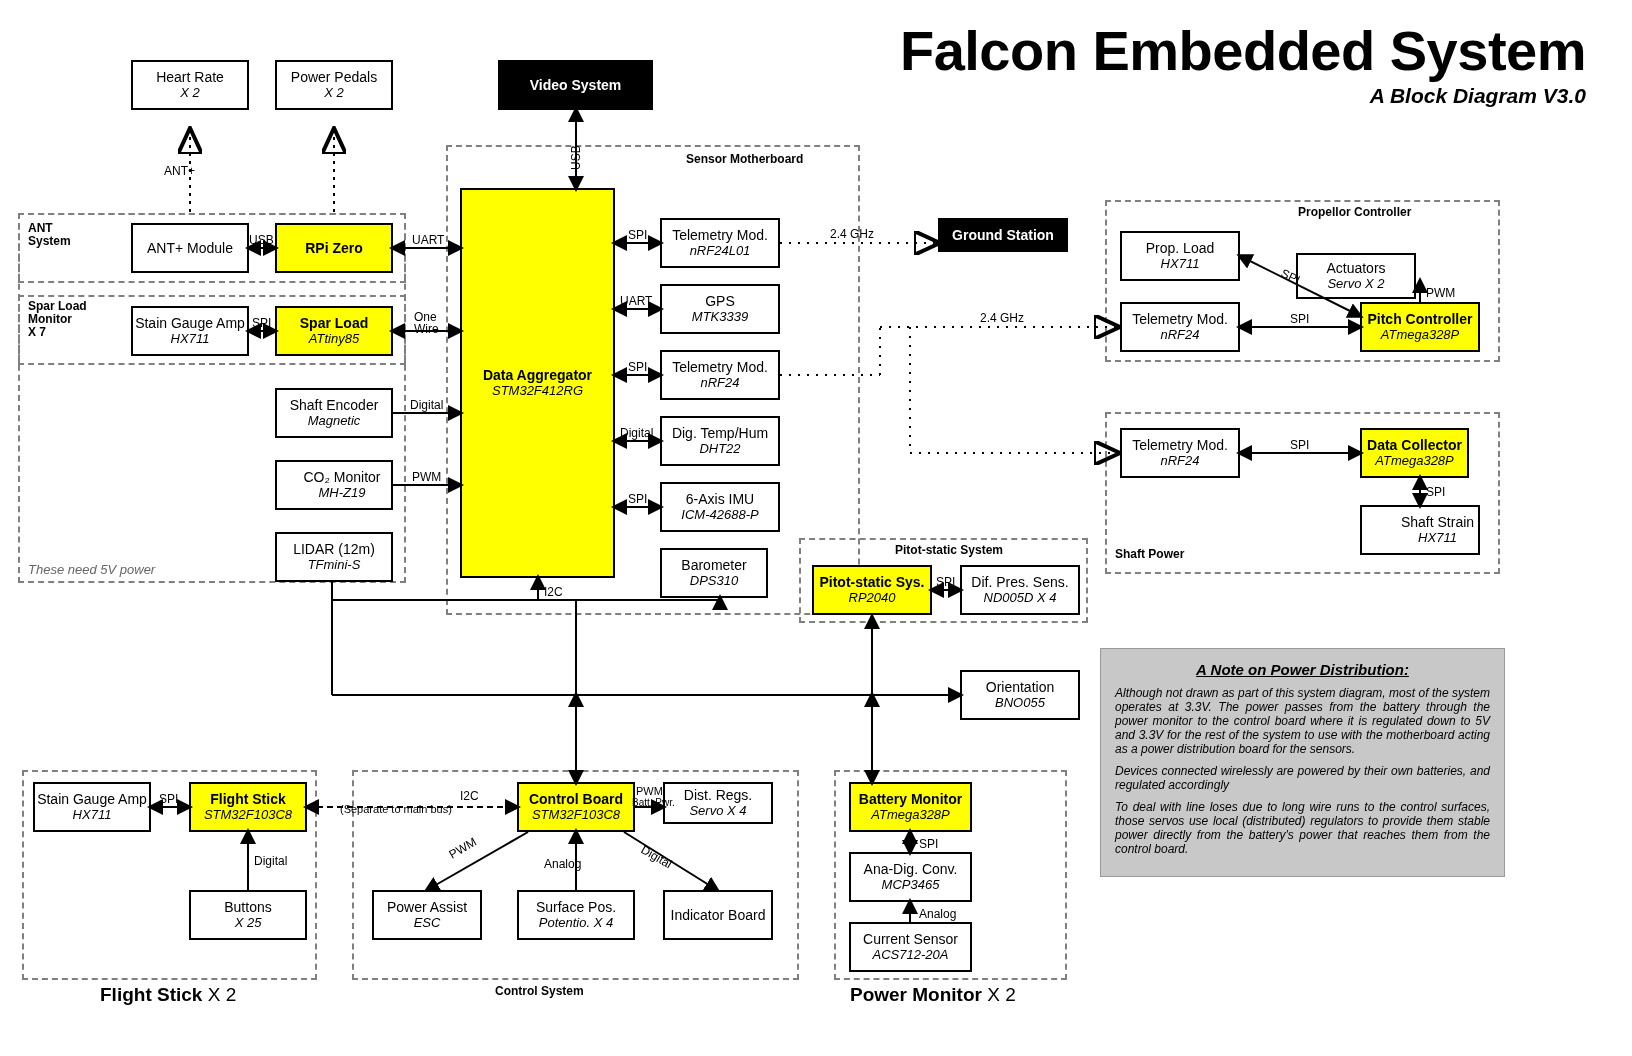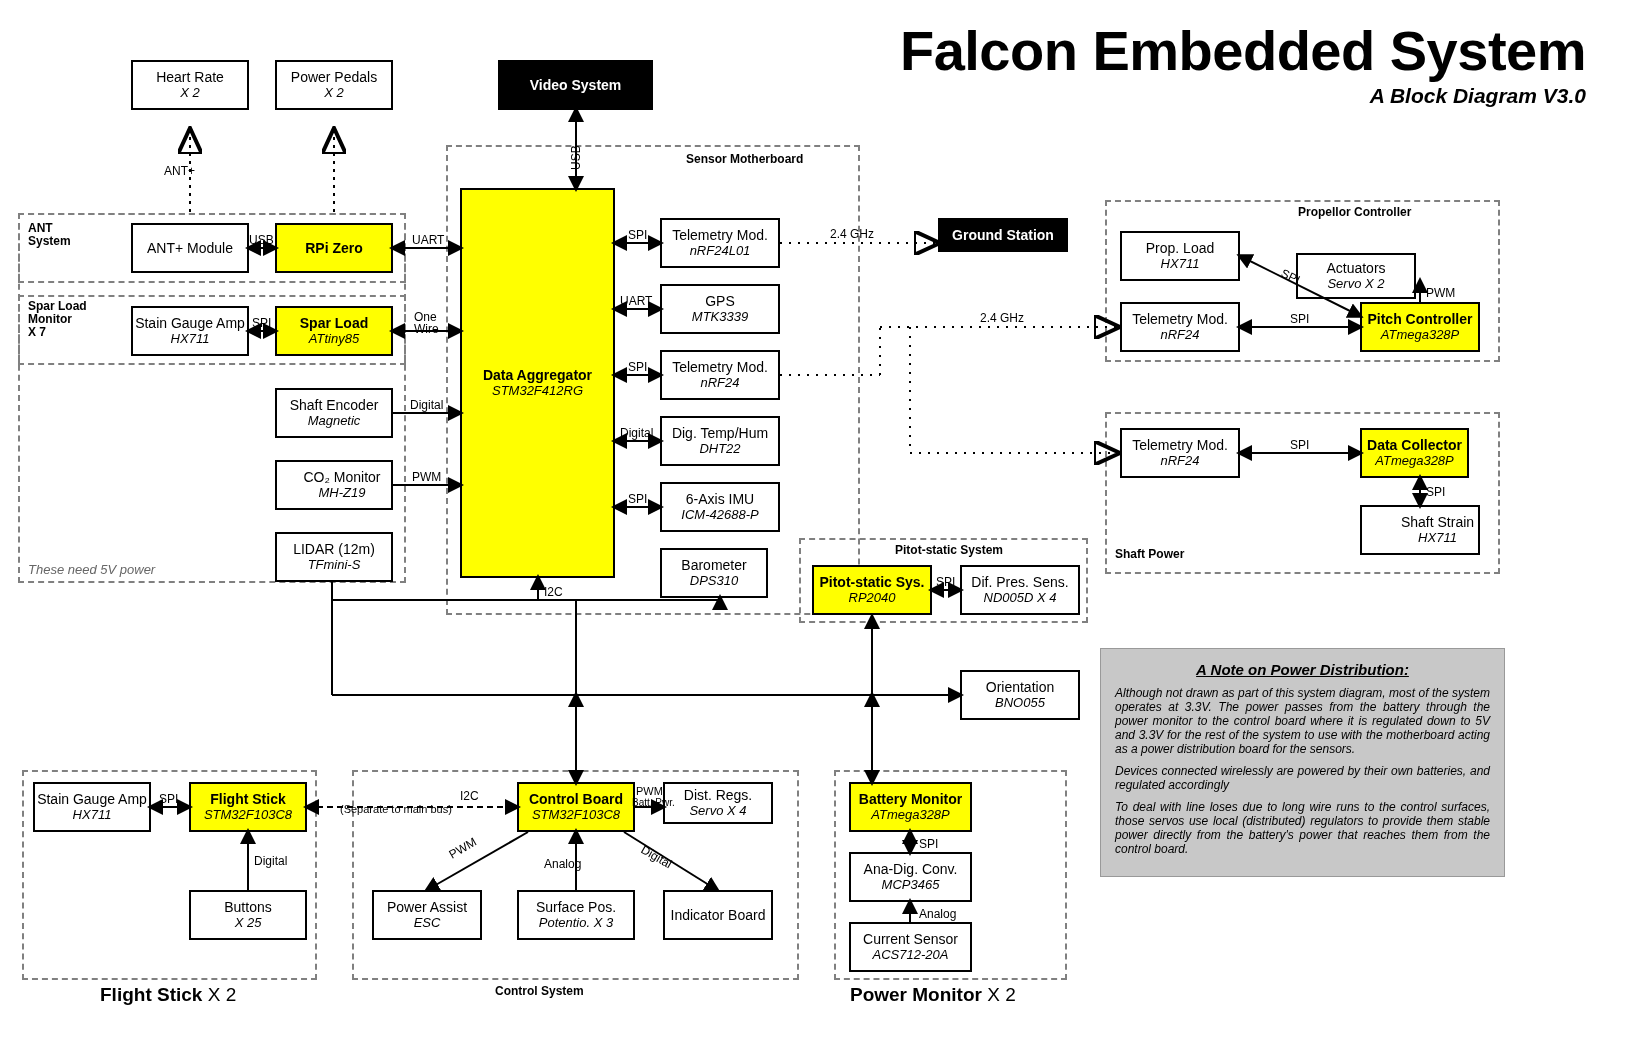--- a/index.html
+++ b/index.html
@@ -190,21 +190,21 @@
 <div class="box" style="left:372px;top:890px;width:110px;height:50px;">
       <span class="t">Power Assist</span>
       <span class="s">ESC</span>
     </div>
 <div class="box yellow" style="left:517px;top:782px;width:118px;height:50px;">
       <span class="t" style="font-weight:bold;">Control Board</span>
       <span class="s">STM32F103C8</span>
     </div>
 <div class="box" style="left:517px;top:890px;width:118px;height:50px;">
       <span class="t">Surface Pos.</span>
-      <span class="s">Potentio. X 3</span>
+      <span class="s">Potentio. X 4</span>
     </div>
 <div class="box" style="left:663px;top:782px;width:110px;height:42px;">
       <span class="t">Dist. Regs.</span>
       <span class="s">Servo X 4</span>
     </div>
 <div class="box" style="left:663px;top:890px;width:110px;height:50px;">
       <span class="t">Indicator Board</span>
     </div>
 
 <div class="box yellow" style="left:849px;top:782px;width:123px;height:50px;">

